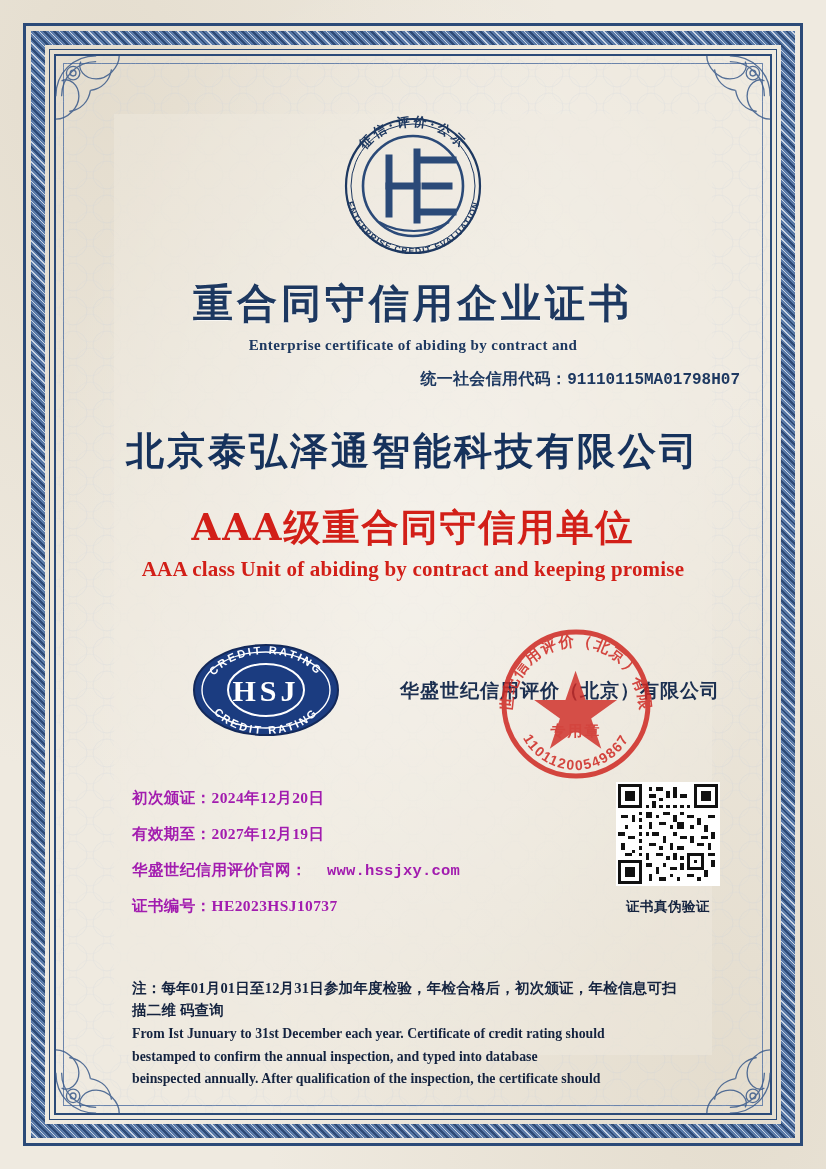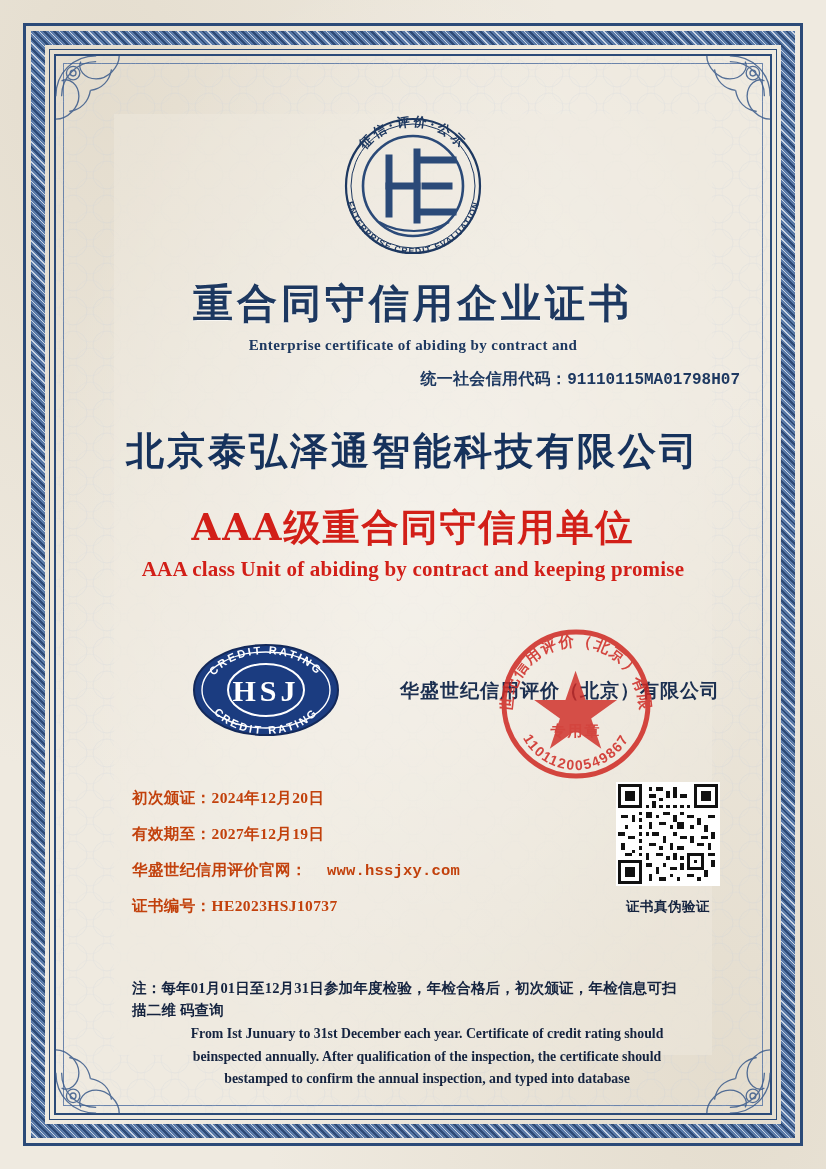--- a/index.html
+++ b/index.html
@@ -215,21 +215,21 @@
     text-align: left;
   }
   .details {
     position: absolute;
     left: 62px;
     top: 0;
     width: 420px;
   }
   .detail-line {
     font-size: 15.5px;
-    color: #c2410c;
+    color: #a21caf;
     font-weight: bold;
     margin-bottom: 15px;
     letter-spacing: 0.4px;
     white-space: nowrap;
   }
   .detail-line .dval {
     font-weight: bold;
     font-family: "Liberation Serif", serif;
   }
   .detail-line .url {
@@ -276,21 +276,20 @@
     line-height: 1.5;
     letter-spacing: 0.2px;
   }
   .note-en {
     margin-top: 3px;
     font-size: 13.8px;
     color: #14233f;
     font-weight: bold;
     line-height: 1.42;
     font-family: "Liberation Serif", serif;
-    text-align: center;
   }
 </style>
 </head>
 <body>
 
 <div class="page">
   <div class="paper-texture"></div>
 
   <div class="border-outer"></div>
   <div class="border-guilloche"></div>
@@ -577,18 +576,18 @@
           </g>
         </svg>
         <div class="qr-caption">证书真伪验证</div>
       </div>
     </div>
 
     <div class="note">
       <div class="note-cn">注：每年01月01日至12月31日参加年度检验，年检合格后，初次颁证，年检信息可扫</div>
       <div class="note-cn">描二维  码查询</div>
       <div class="note-en">From Ist Junuary to 31st December each year. Certificate of credit rating should</div>
+      <div class="note-en">bestamped to confirm the annual inspection, and typed into database</div>
       <div class="note-en">beinspected annually. After qualification of the inspection, the certificate should</div>
-      <div class="note-en">bestamped to confirm the annual inspection, and typed into database</div>
     </div>
 
   </div>
 </div>
 
 </body></html>

